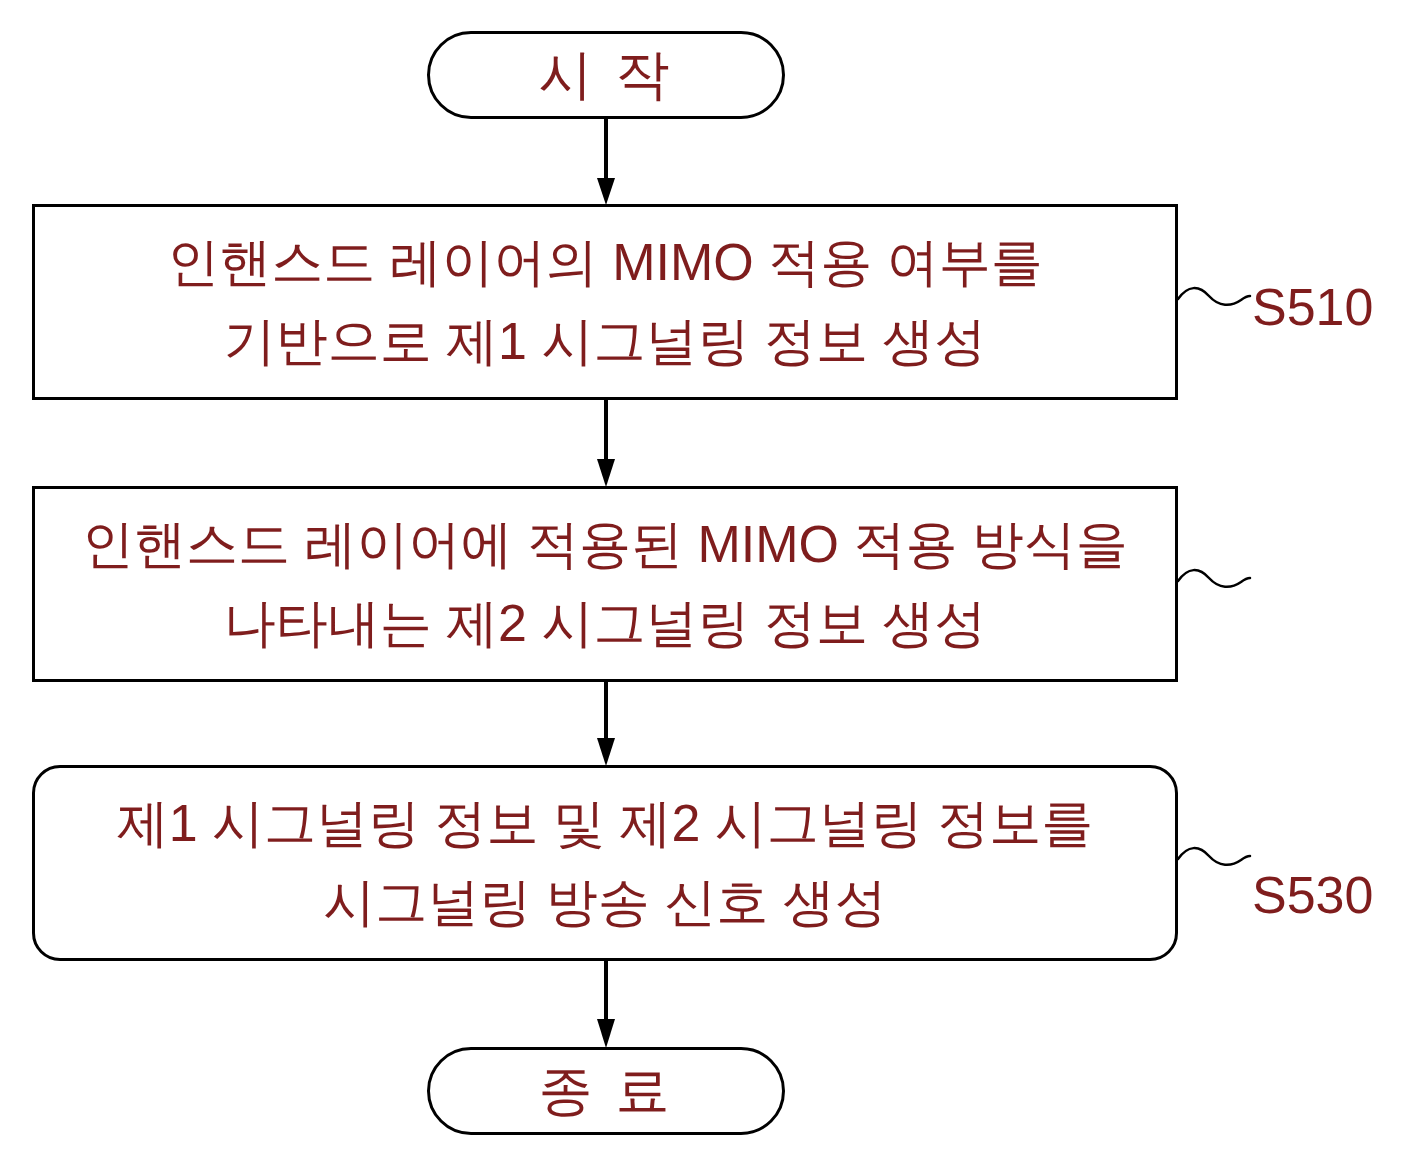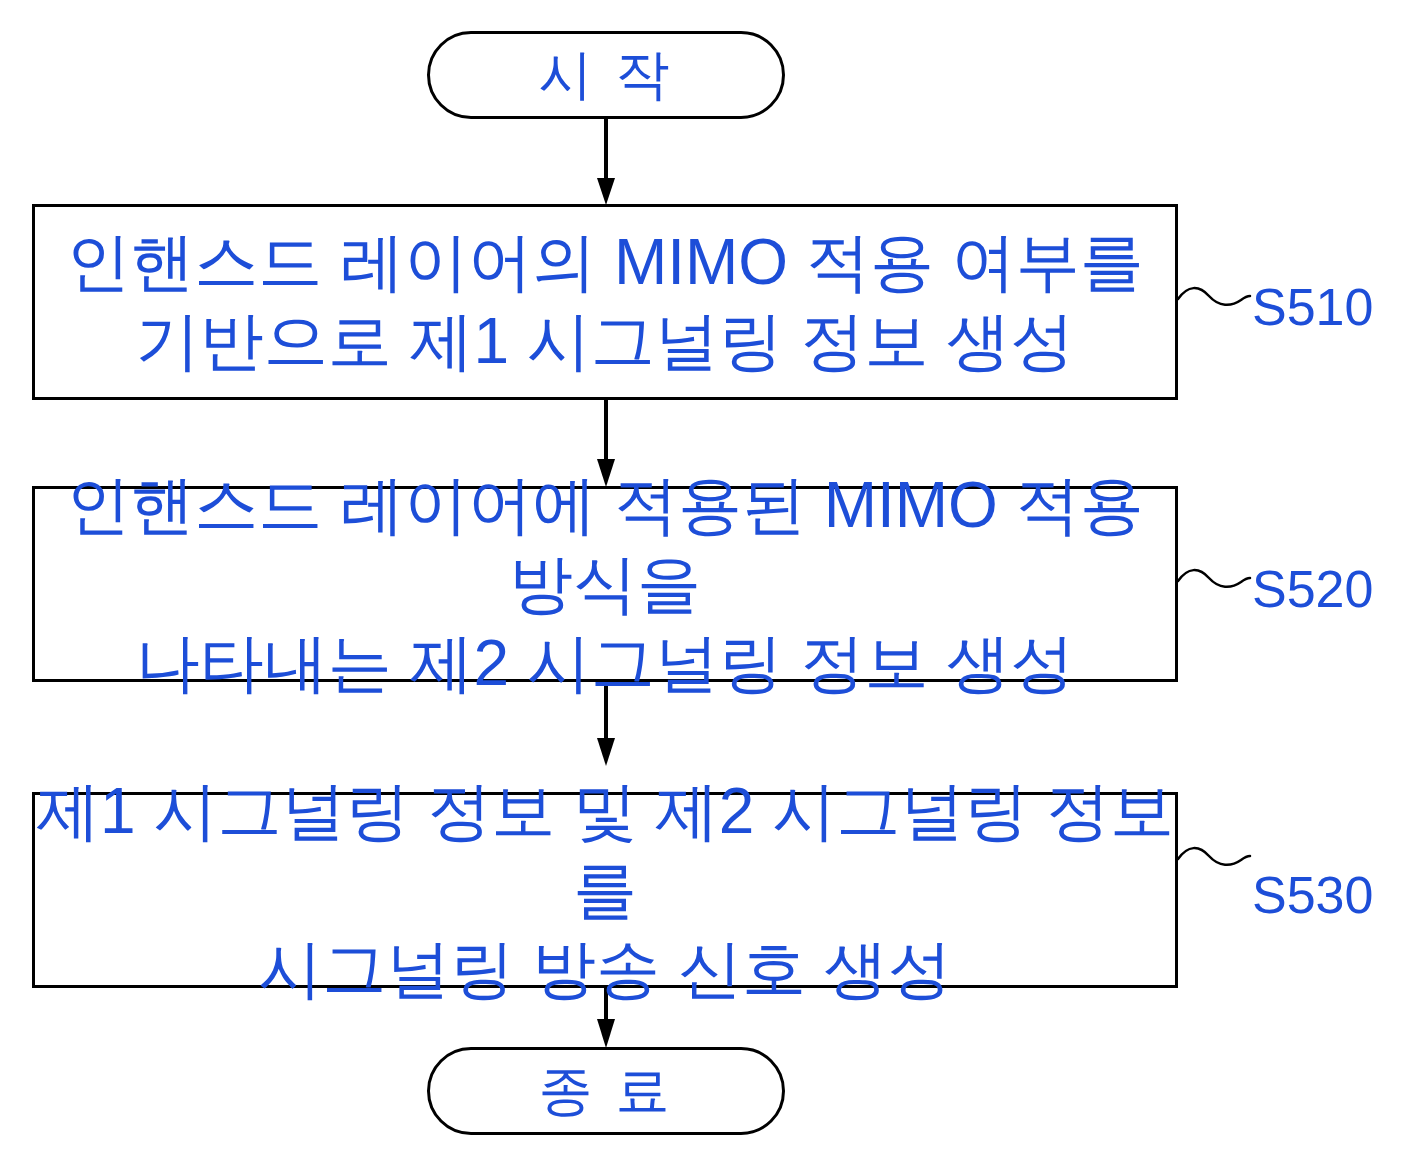--- a/index.html
+++ b/index.html
@@ -6,21 +6,21 @@
     margin: 0;
     padding: 0;
     background: #ffffff;
   }
   .canvas {
     position: relative;
     width: 1404px;
     height: 1172px;
     background: #ffffff;
     font-family: "Liberation Sans", "DejaVu Sans", sans-serif;
-    color: #1d4ed8;
+    color: #7f1d1d;
     overflow: hidden;
   }
   .terminal {
     position: absolute;
     left: 427px;
     width: 358px;
     height: 88px;
     border: 3px solid #000000;
     border-radius: 46px;
     box-sizing: border-box;
@@ -40,27 +40,27 @@
     width: 1146px;
     height: 196px;
     border: 3px solid #000000;
     box-sizing: border-box;
     background: #ffffff;
     display: flex;
     flex-direction: column;
     align-items: center;
     justify-content: center;
     text-align: center;
-    font-size: 64px;
+    font-size: 52px;
     line-height: 79px;
     z-index: 2;
   }
   .process-box.b1 { top: 204px; }
   .process-box.b2 { top: 486px; }
-  .process-box.b3 { top: 792px; }
+  .process-box.b3 { top: 765px; border-radius: 28px; }
   .step-label {
     position: absolute;
     left: 1252px;
     width: 150px;
     height: 70px;
     display: flex;
     align-items: flex-end;
     font-size: 52px;
     z-index: 2;
   }
@@ -127,23 +127,20 @@
     <div>기반으로 제1 시그널링 정보 생성</div>
   </div>
   <div class="step-label l1">
     <span>S510</span>
   </div>
 
   <div class="process-box b2">
     <div>인핸스드 레이어에 적용된 MIMO 적용 방식을</div>
     <div>나타내는 제2 시그널링 정보 생성</div>
   </div>
-  <div class="step-label l2">
-    <span>S520</span>
-  </div>
 
   <div class="process-box b3">
     <div>제1 시그널링 정보 및 제2 시그널링 정보를</div>
     <div>시그널링 방송 신호 생성</div>
   </div>
   <div class="step-label l3">
     <span>S530</span>
   </div>
 
   <div class="terminal end">

